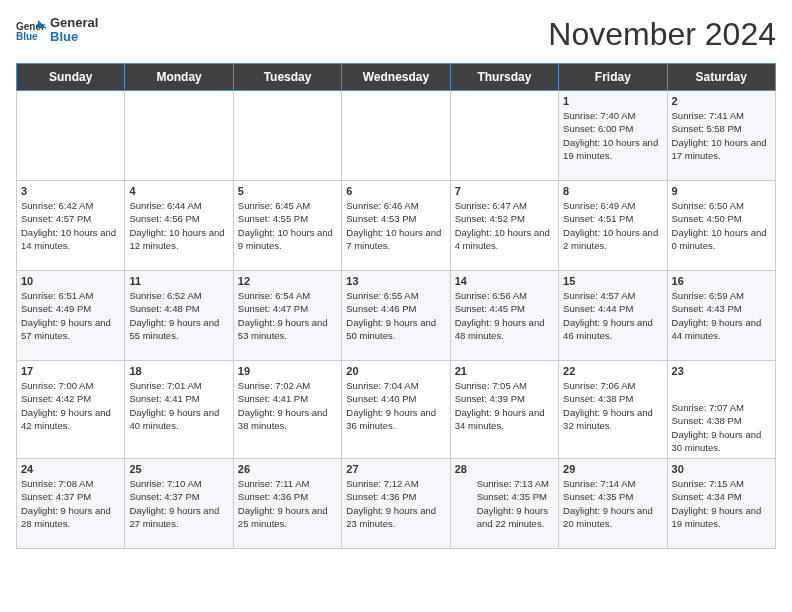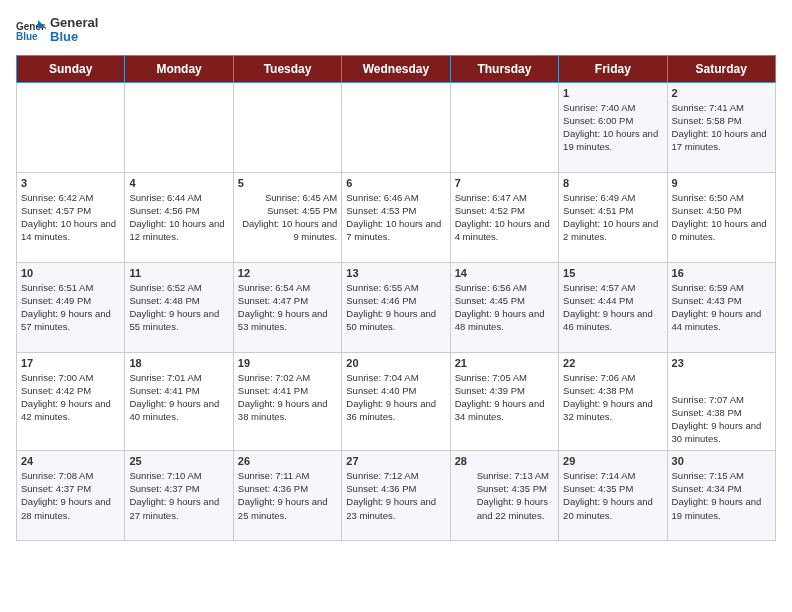--- a/index.html
+++ b/index.html
@@ -27,21 +27,21 @@
     }
     .title-area { text-align: right; }
     .month-title { font-size: 32px; color: #333; font-weight: normal; }
     .location { font-size: 15px; color: #555; }
     table {
       width: 100%;
       border-collapse: collapse;
       table-layout: fixed;
     }
     thead tr th {
-      background: #7f1d1d;
+      background: #404040;
       color: #fff;
       font-size: 12px;
       font-weight: bold;
       padding: 6px 4px;
       border: 1px solid #5090c8;
       text-align: center;
     }
     tbody tr td {
       border: 1px solid #ccc;
       vertical-align: top;
@@ -79,20 +79,21 @@
       <text x="0" y="12" font-size="10" fill="#333" font-weight="bold">General</text>
       <text x="0" y="22" font-size="10" fill="#1a6fb5" font-weight="bold">Blue</text>
       <polygon points="22,2 30,10 22,10" fill="#1a6fb5"></polygon>
     </svg>
     <div>
       <div style="font-size:13px;font-weight:bold;color:#333;line-height:1.1;">General</div>
       <div style="font-size:13px;font-weight:bold;color:#1a6fb5;line-height:1.1;">Blue</div>
     </div>
   </div>
   <div class="title-area">
+    <div class="month-title">November 2024</div>
   </div>
 </div>
 
 <table>
   <thead>
     <tr>
     <th>Sunday</th>
         <th>Monday</th>
         <th>Tuesday</th>
         <th>Wednesday</th>
@@ -129,21 +130,21 @@
 Daylight: 10 hours and 14 minutes.</div>
         </td>
         <td>
           <span class="day-number">4</span>
           <div class="day-info" style="white-space: pre-line;">Sunrise: 6:44 AM
 Sunset: 4:56 PM
 Daylight: 10 hours and 12 minutes.</div>
         </td>
         <td>
           <span class="day-number">5</span>
-          <div class="day-info" style="white-space: pre-line; text-align: right;">Sunrise: 6:45 AM
+          <div class="day-info" style="white-space: pre-line;">Sunrise: 6:45 AM
 Sunset: 4:55 PM
 Daylight: 10 hours and 9 minutes.</div>
         </td>
         <td>
           <span class="day-number">6</span>
           <div class="day-info" style="white-space: pre-line;">Sunrise: 6:46 AM
 Sunset: 4:53 PM
 Daylight: 10 hours and 7 minutes.</div>
         </td>
         <td>

